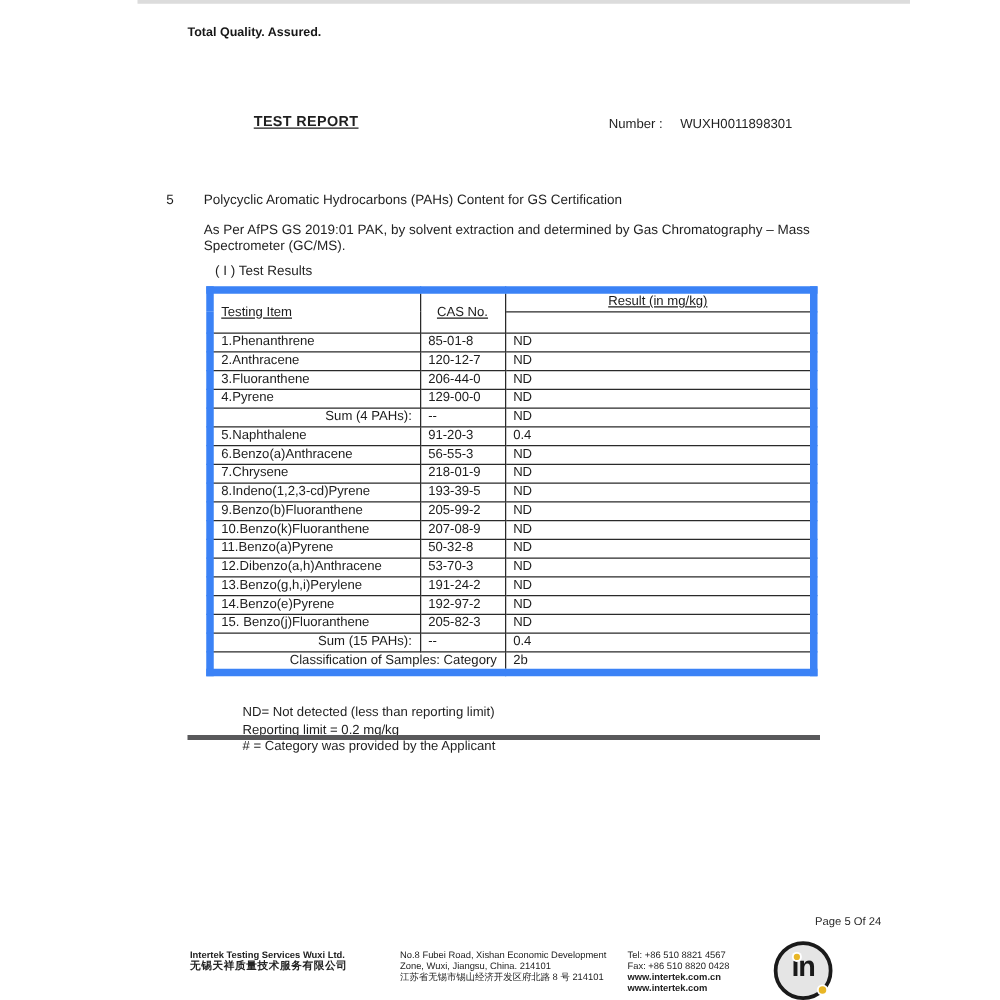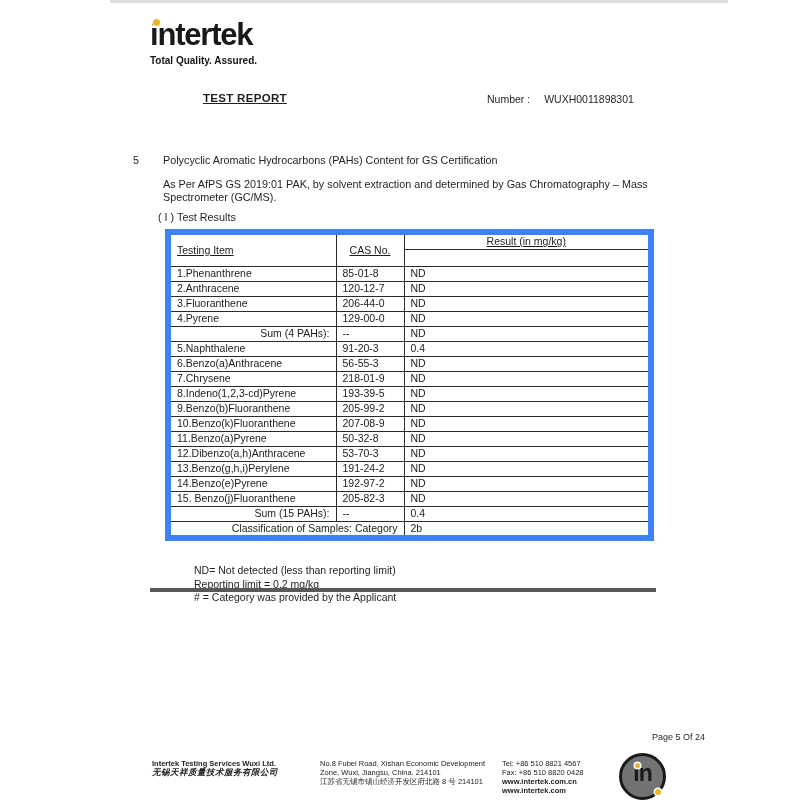--- a/index.html
+++ b/index.html
@@ -19,21 +19,21 @@
   
   .report-title { position:absolute; left:203px; top:92px; font-size:11.5px; font-weight:700; text-decoration:underline; letter-spacing:.3px; }
   .number-row { position:absolute; left:487px; top:93px; font-size:10.5px; }
   .number-row span { margin-right:14px; }
 
   
   .tests-conducted { position:absolute; left:133px; top:141px; font-size:10.8px; }
   .section-line { position:absolute; left:133px; top:154px; font-size:10.8px; }
   .section-line .sec-no { display:inline-block; width:30px; }
   .method { position:absolute; left:163px; top:178px; width:540px; font-size:10.8px; line-height:13px; }
-  .results-heading { position:absolute; left:158px; top:211px; font-size:10.8px; }
+  .results-heading { position:absolute; left:172px; top:211px; font-size:10.8px; }
 
   
   table.results { position:absolute; left:165px; top:229px; width:481px; border-collapse:collapse; border:6px solid #3b82f6; table-layout:fixed; }
   table.results th, table.results td { border:1px solid #2a2a2a; font-size:10.5px; font-weight:400; padding:0 6px; height:15px; line-height:13px; vertical-align:middle; color:#1c1c1c; }
   table.results thead th { height:17px; text-align:left; }
   th.col-item { width:168px; }
   th.col-cas  { width:68px; text-align:center !important; }
   th.col-result { width:247px; text-align:center !important; }
   th .u { text-decoration:underline; }
   th.sub-cell { height:14px; }
@@ -43,42 +43,38 @@
 
   
   .notes { position:absolute; left:166px; top:564px; font-size:10.5px; line-height:13.5px;margin-left:28px; }
 
   .separator { position:absolute; left:150px; top:588px; width:506px; height:3.5px; background:#59595b; }
 
   
   .page-label { position:absolute; left:612px; top:732px; font-size:9px; color:#2a2a2a;margin-left:40px; }
   .footer { position:absolute; left:0; top:757px; width:800px; font-size:7.5px; line-height:9px; color:#222; }
   .f-company { position:absolute; left:152px; top:2px; width:160px; font-weight:700; }
-  .f-company .cn { font-size:8.5px; letter-spacing:.5px;font-style:italic; }
+  .f-company .cn { font-size:8.5px; letter-spacing:.5px; }
   .f-address { position:absolute; left:320px; top:2px; width:180px; }
   .f-contact { position:absolute; left:502px; top:2px; width:110px; }
   .f-contact .web { font-weight:700; }
 
-  .badge { position:absolute; left:619px; top:-4px; width:47px; height:47px; border:3px solid #1a1a1a; border-radius:50%; background:#737373; }
+  .badge { position:absolute; left:619px; top:-4px; width:47px; height:47px; border:3px solid #1a1a1a; border-radius:50%; background:#e5e5e5; }
   .badge .in-text { position:absolute; left:0; top:6px; width:100%; text-align:center; font-size:23px; font-weight:700; letter-spacing:-1px; color:#1a1a1a; line-height:23px; }
   .badge .dot-i { position:absolute; left:13px; top:7px; width:5px; height:5px; border-radius:50%; background:#e8b626; box-shadow:0 0 0 1.5px #ffffff; }
   .badge .dot-rim { position:absolute; left:33px; top:33px; width:6px; height:6px; border-radius:50%; background:#e8b626; box-shadow:0 0 0 1.5px #ffffff; }
 </style>
 </head>
 <body>
 
 <div class="page">
 
   <div class="scan-edge-top"></div>
 
   <div class="logo-block">
-    <div class="wordmark">
-      <span>intertek</span>
-      <span class="idot"></span>
-    </div>
     <div class="tagline">Total Quality. Assured.</div>
   </div>
 
   <div class="report-title">TEST REPORT</div>
 
   <div class="number-row">
     <span>Number :</span><span>WUXH0011898301</span>
   </div>
 
 

